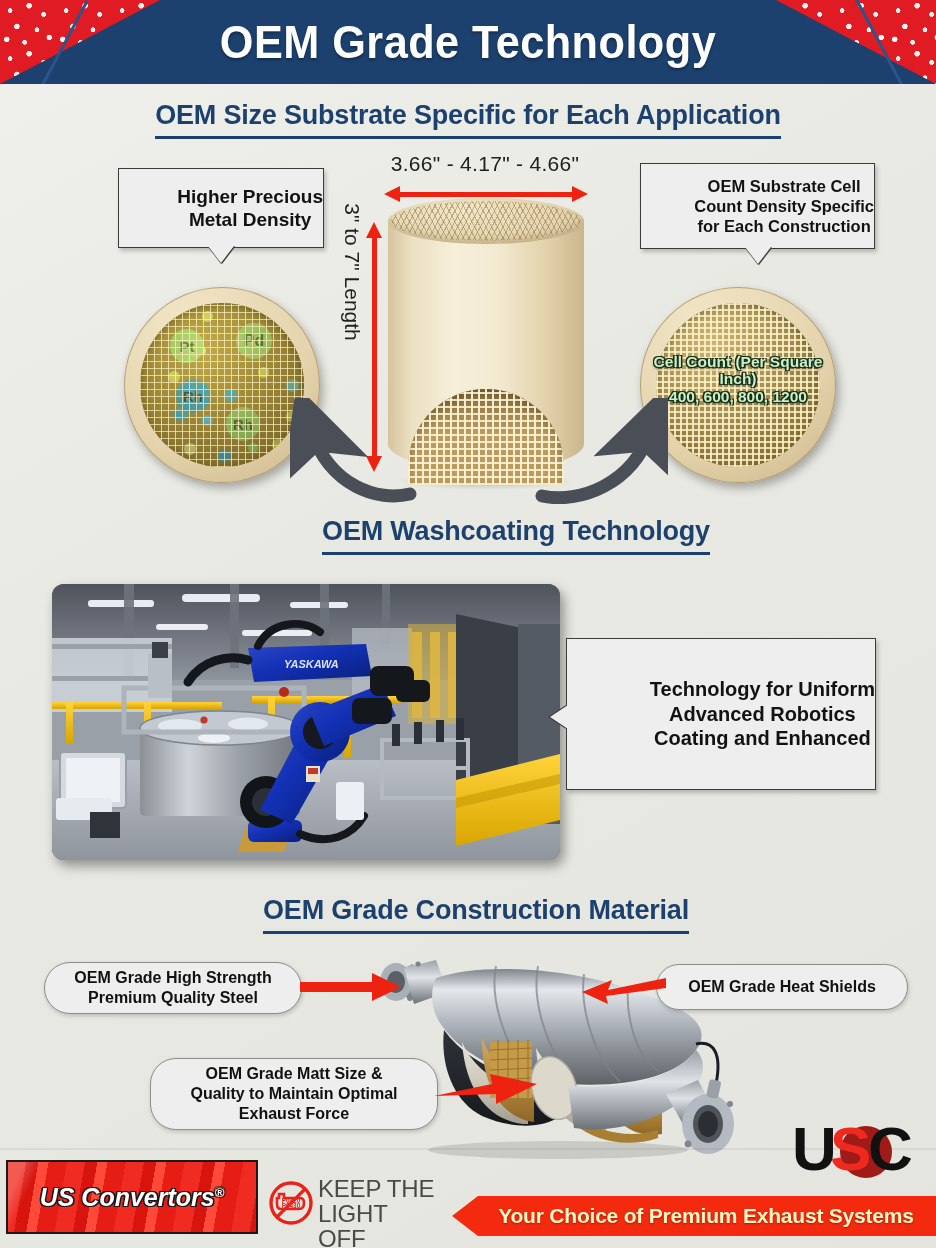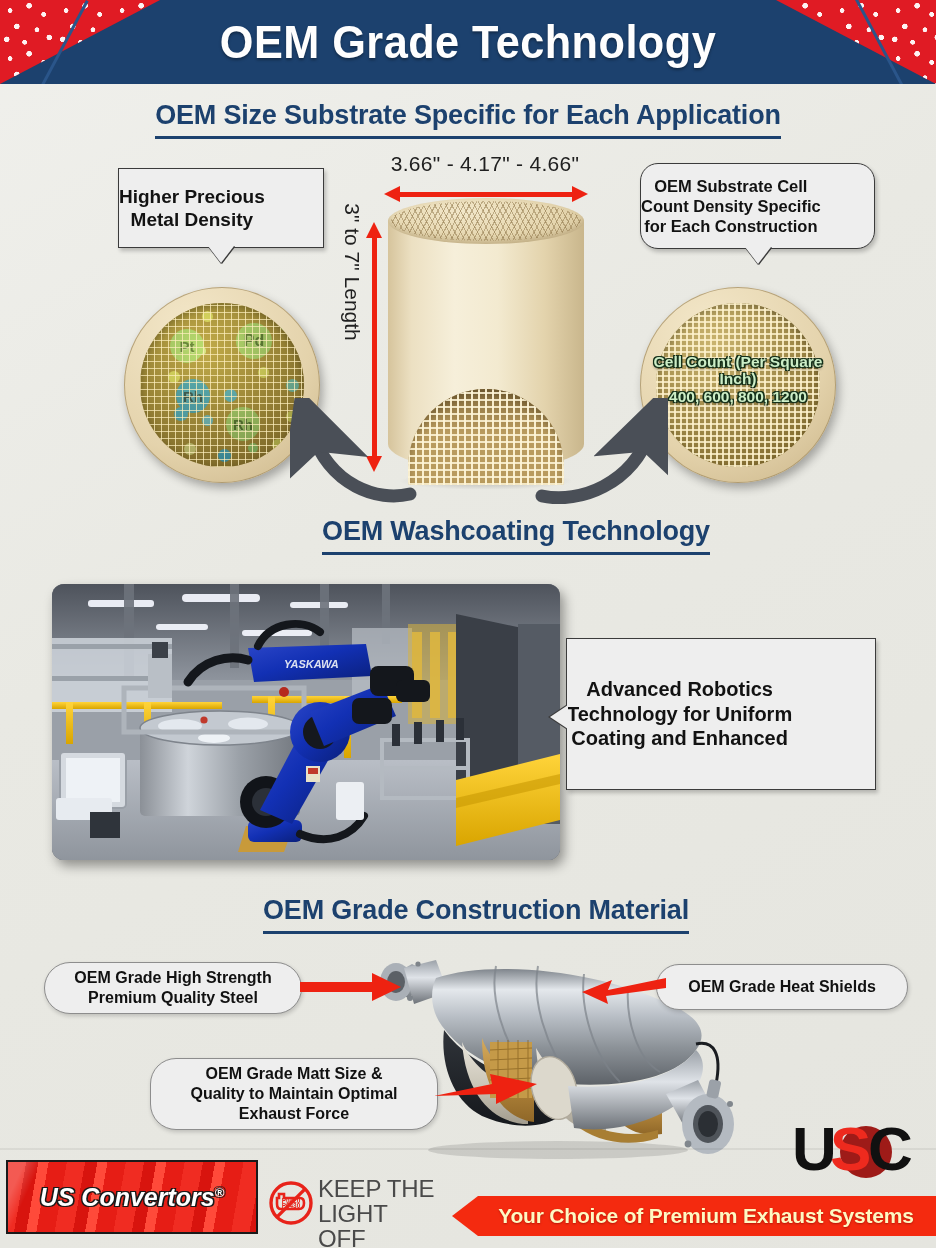--- a/index.html
+++ b/index.html
@@ -48,21 +48,21 @@
   .sec-head {
     position:absolute; width:936px; text-align:center;
     color:#1c416e; font-size:27px; font-weight:bold; letter-spacing:-.2px;
   }
   .sec-head span { display:inline-block; padding-bottom:5px; border-bottom:3px solid #1c416e; }
 
   
   .callout {
     position:absolute; background:#eeeeee; border:1.6px solid #3b3b3b;
     color:#121212; font-weight:bold; text-align:center;
-    display:flex; align-items:center; justify-content:flex-start;
+    display:flex; align-items:center; justify-content:flex-end;
     box-shadow: 2px 3px 4px rgba(0,0,0,.22);
     line-height:1.22;
   }
   .callout .tail-down, .callout .tail-left {
     position:absolute; width:0; height:0;
   }
   .tail-down {
     bottom:-16px; left:50%; margin-left:-13px;
     border-left:13px solid transparent; border-right:13px solid transparent;
     border-top:17px solid #eeeeee;
@@ -286,21 +286,21 @@
   <div class="dim-label-v">3" to 7" Length</div>
 
   <div class="callout" style="left:118px; top:168px; width:206px; height:80px; font-size:19px;">
     <div>
       <div>Higher Precious</div>
       <div>Metal Density</div>
     </div>
     <div class="tail-down"></div>
   </div>
 
-  <div class="callout" style="left:640px; top:163px; width:235px; height:86px; font-size:16.5px;border-radius:18px;">
+  <div class="callout" style="left:640px; top:163px; width:235px; height:86px; font-size:16.5px;">
     <div>
       <div>OEM Substrate Cell</div>
       <div>Count Density Specific</div>
       <div>for Each Construction</div>
     </div>
     <div class="tail-down"></div>
   </div>
 
   <div class="circ" style="left:124px; top:287px;">
     <div class="inner mesh-left">
@@ -501,22 +501,22 @@
 
       <polygon points="404,196 508,170 508,236 404,262" fill="url(#yel)"></polygon>
       <polygon points="404,214 508,190 508,200 404,224" fill="#c59600" opacity=".55"></polygon>
 
       <rect width="508" height="276" fill="none"></rect>
     </svg>
   </div>
 
   <div class="callout" style="left:566px; top:638px; width:310px; height:152px; font-size:20px;">
     <div>
+      <div>Technology for Uniform</div>
       <div>Advanced Robotics</div>
-      <div>Technology for Uniform</div>
       <div>Coating and Enhanced</div>
     </div>
     <div class="tail-left"></div>
   </div>
 
   <div class="sec-head" style="top:895px;margin-left:8px;">
     <span>OEM Grade Construction Material</span>
   </div>
 
   <div class="converter">

